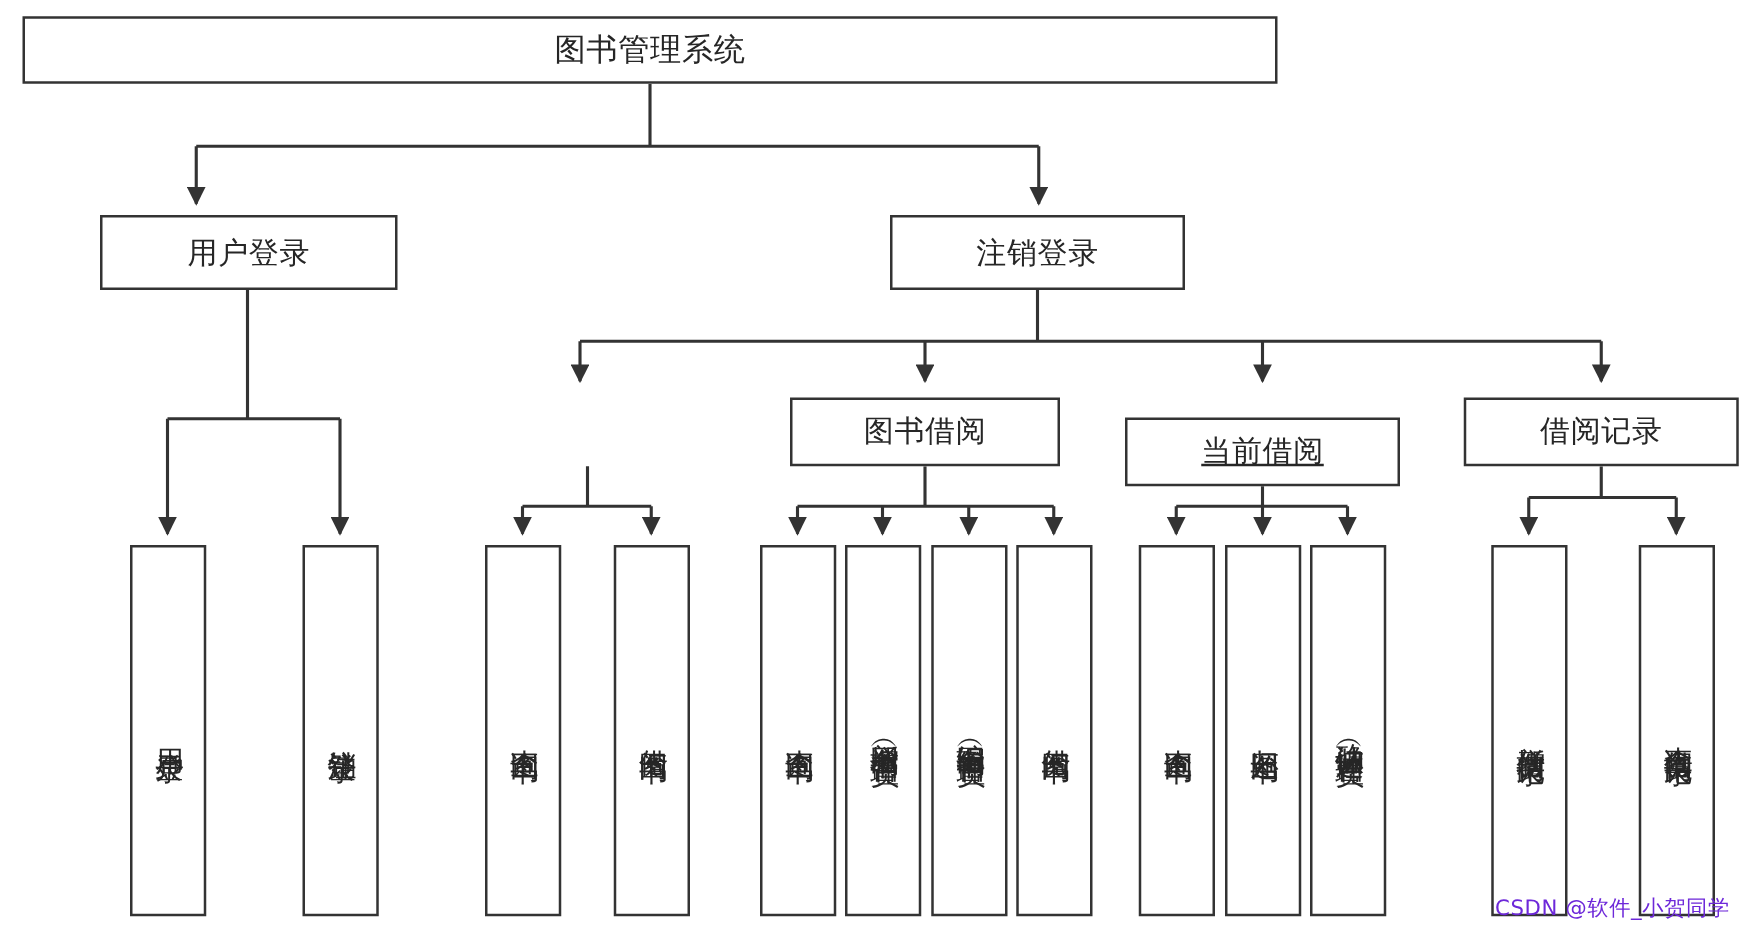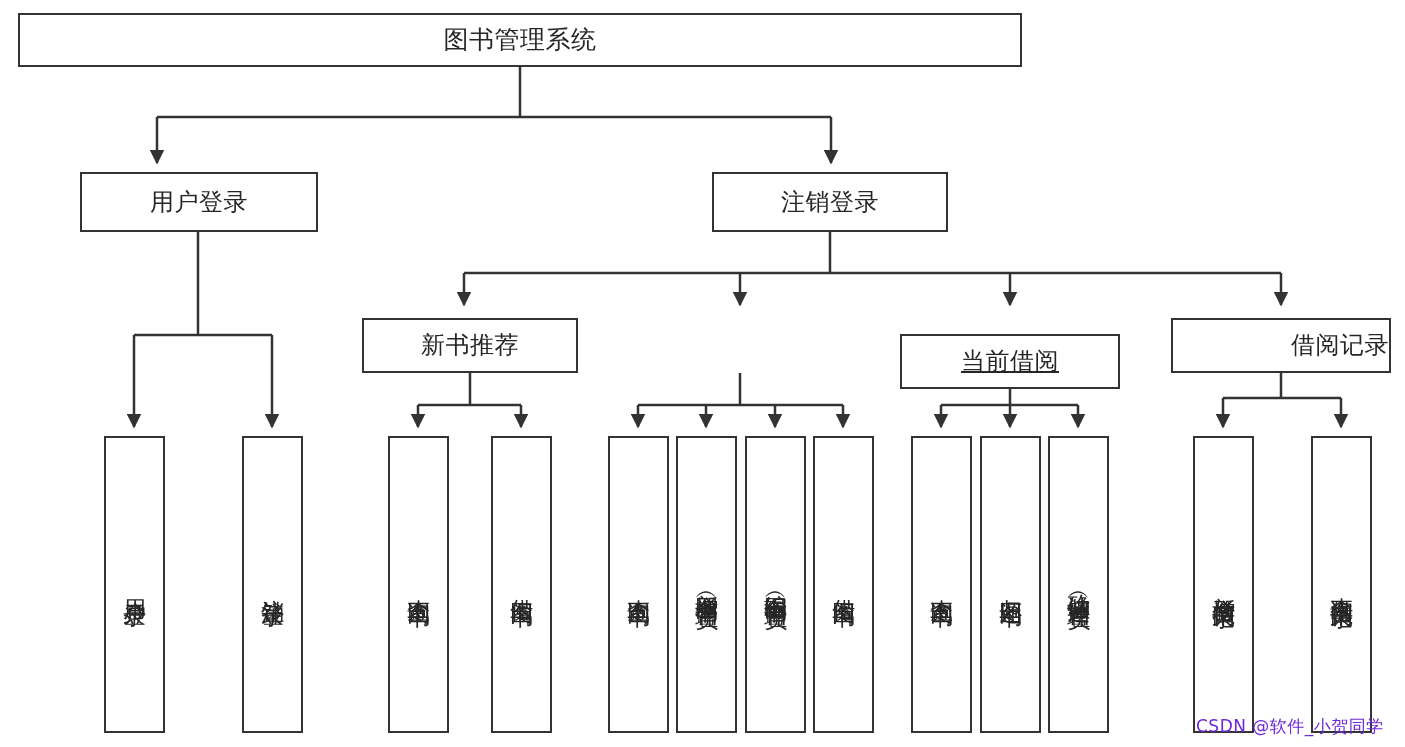--- a/index.html
+++ b/index.html
@@ -134,30 +134,30 @@
   </div>
 
   <div class="node horiz" style="left:80px; top:172px; width:238px; height:60px;">
     <span class="lbl">用户登录</span>
   </div>
 
   <div class="node horiz" style="left:712px; top:172px; width:236px; height:60px;">
     <span class="lbl">注销登录</span>
   </div>
 
-  <div class="node horiz" style="left:362px; top:318px; width:216px; height:55px;">
-    <span class="lbl">新书推荐</span>
-  </div>
-
+
+  <div class="node horiz" style="left:632px; top:318px; width:216px; height:55px;">
+    <span class="lbl">图书借阅</span>
+  </div>
 
   <div class="node horiz" style="left:900px; top:334px; width:220px; height:55px;text-decoration:underline;">
     <span class="lbl">当前借阅</span>
   </div>
 
-  <div class="node horiz" style="left:1171px; top:318px; width:220px; height:55px;justify-content:flex-end;">
+  <div class="node horiz" style="left:1171px; top:318px; width:220px; height:55px;">
     <span class="lbl">借阅记录</span>
   </div>
 
   <div class="node vert" style="left:104px; top:436px; width:61px; height:297px;">
     <span class="lbl">用户登录</span>
   </div>
 
   <div class="node vert" style="left:242px; top:436px; width:61px; height:297px;">
     <span class="lbl">注销登录</span>
   </div>

